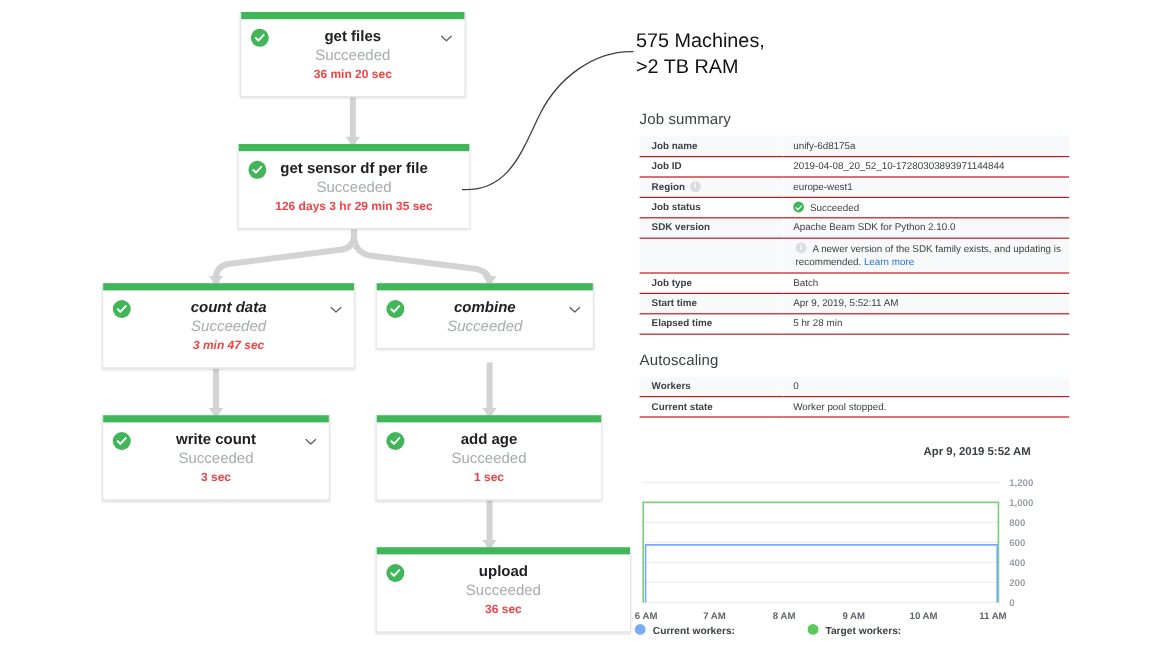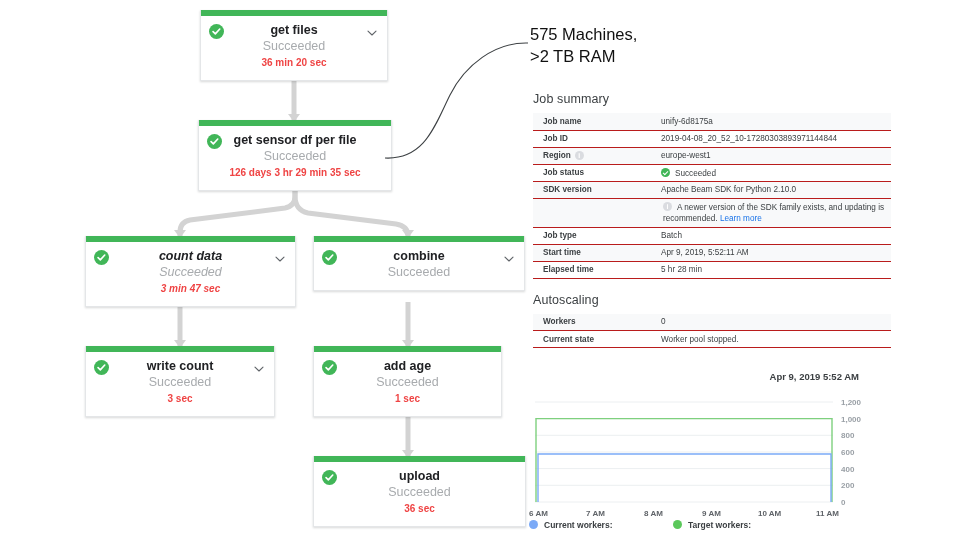--- a/index.html
+++ b/index.html
@@ -38,21 +38,21 @@
     width: 12px; height: 12px; color: #5f6368;
   }
   .node-title { font-size: 12.5px; font-weight: bold; color: #202124; line-height: 15px; }
   .node-status { font-size: 12.5px; color: #a8abae; line-height: 17px; }
   .node-dur { font-size: 10px; font-weight: bold; color: #ef4444; line-height: 16px; }
 
   
   .n-getfiles  { left: 200px; top: 10px;  width: 188px; }
   .n-sensor    { left: 198px; top: 120px; width: 194px; }
   .n-count     { left: 85px;  top: 236px; width: 211px; font-style: italic; }
-  .n-combine   { left: 313px; top: 236px; width: 212px; }
+  .n-combine   { left: 313px; top: 236px; width: 182px; font-style: italic; }
   .n-write     { left: 85px;  top: 346px; width: 190px; }
   .n-addage    { left: 313px; top: 346px; width: 189px; }
   .n-upload    { left: 313px; top: 456px; width: 213px; }
 
   
   #annotation {
     position: absolute; left: 530px; top: 23px; width: 210px;
     font-size: 16.5px; line-height: 22px; color: #111;
   }
   #leader { position: absolute; left: 380px; top: 20px; width: 150px; height: 145px; }

